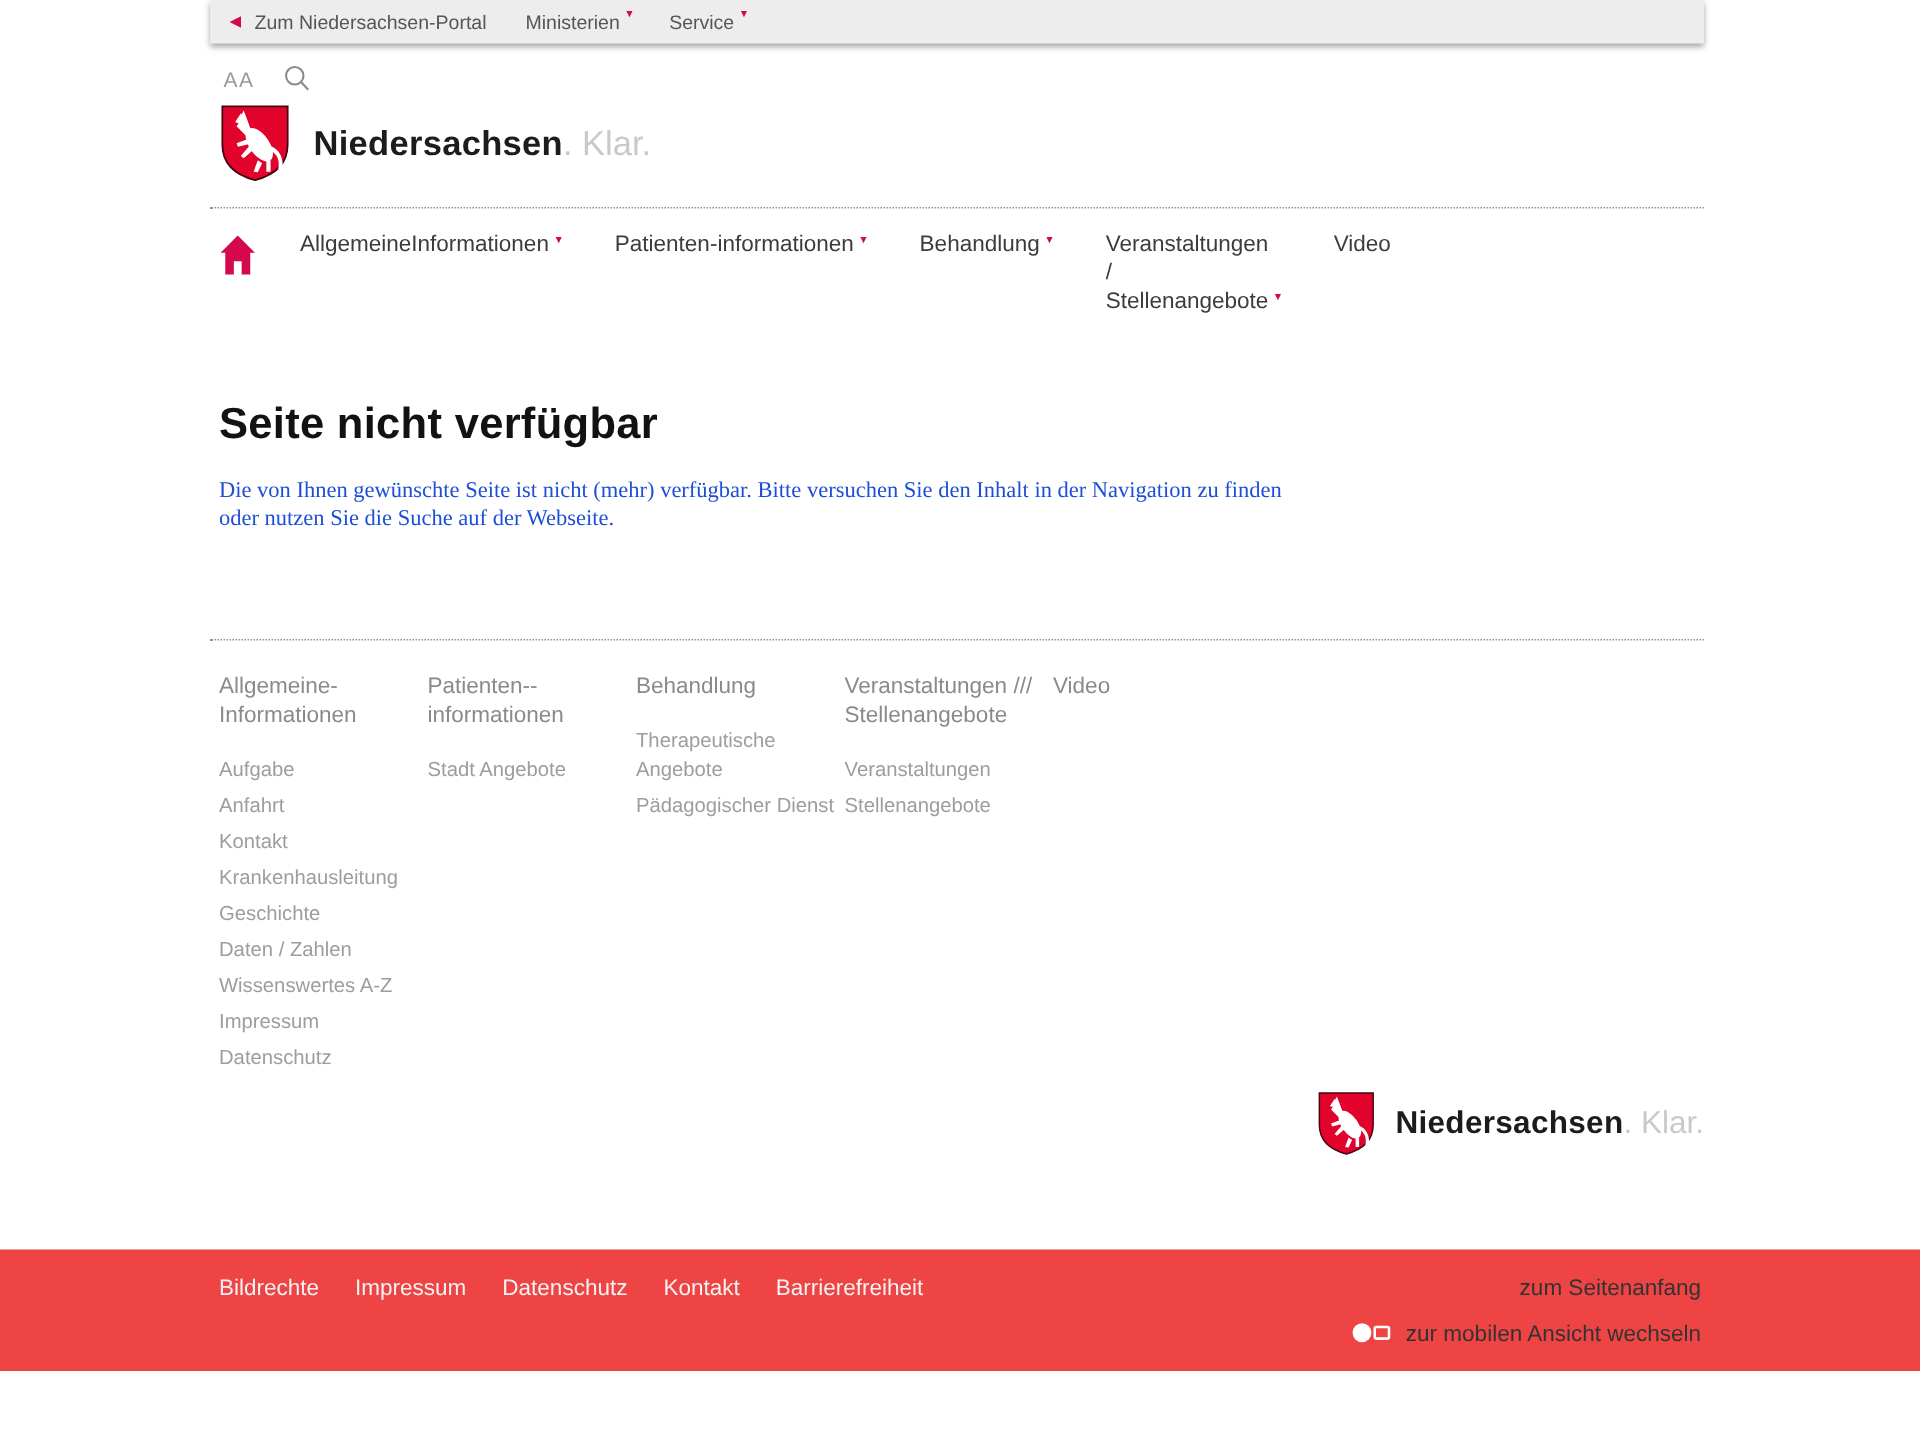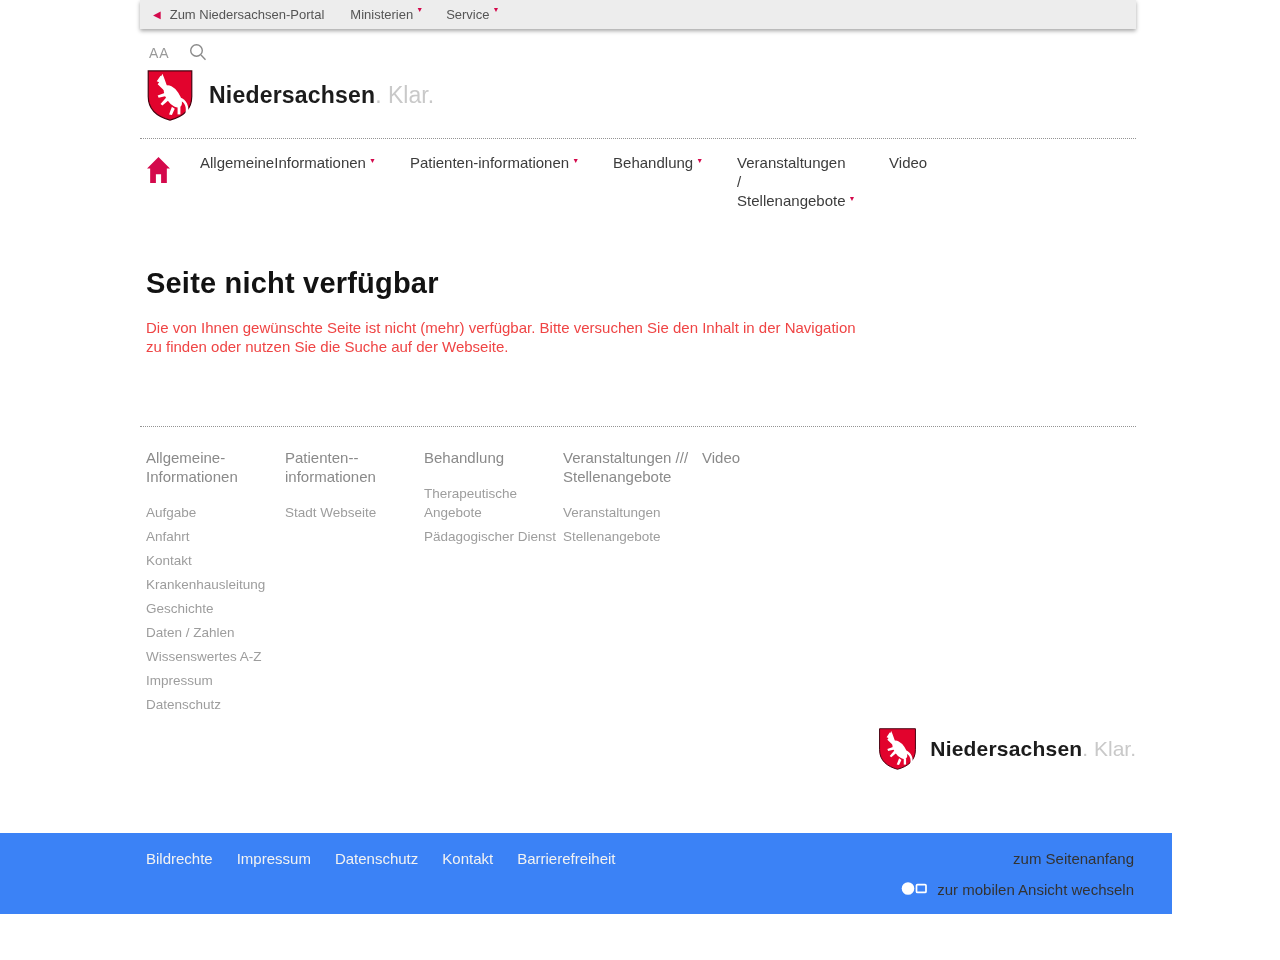--- a/index.html
+++ b/index.html
@@ -41,37 +41,37 @@
   
   .nav { display:flex; align-items:flex-start; padding:14px 0 13px 6px; font-size:15px; }
   .nav a { color:#3c3c3c; }
   .home-link { margin-right:29px; line-height:0; position:relative; top:1px; }
   .nav-item { margin-right:34px; line-height:19px; }
   .nav-item.two-line { width:118px; }
 
   
   .main { padding-left:6px; }
   .main h1 { font-size:29px; font-weight:bold; color:#121212; margin:44px 0 0 0; letter-spacing:0.2px; }
-  .main p { font-size:15px; line-height:19px; color:#ef4444; margin:18px 0 0 0; max-width:728px; }
+  .main p { font-size:15px; line-height:19px; color:#1d4ed8; margin:18px 0 0 0; max-width:728px;font-family:Liberation Serif, serif; }
   .main-spacer { height:70px; }
 
   
   .sitemap { display:flex; padding:21px 0 0 6px; }
   .col { width:139px; }
   .col-title { font-size:15px; color:#8a8a8a; line-height:19px; margin-bottom:17px; }
   .col a { display:block; font-size:13.5px; color:#9d9d9d; line-height:19px; margin-bottom:5px; }
 
   
   .footer-logo-row { display:flex; justify-content:flex-end; margin-top:8px; margin-bottom:62px; }
   .footer-logo { display:flex; align-items:center; gap:13px; }
   .footer-logo .logo-word { font-size:21px; }
   .footer-logo .logo-claim { font-size:21px; }
 
   
-  .bottombar { background:#3b82f6; width:1172px; padding:17px 0 16px 0; }
+  .bottombar { background:#ef4444; width:1280px; padding:17px 0 16px 0; }
   .bottombar-inner { width:996px; margin-left:140px; padding-left:6px; }
   .bb-row { display:flex; align-items:center; font-size:15px; }
   .bb-row a.bb-link { color:#f2f2f2; margin-right:24px; }
   .to-top { color:#333; margin-left:auto; margin-right:2px; }
   .bb-row2 { display:flex; justify-content:flex-end; align-items:center; margin-top:14px; font-size:15px; }
   .mobile-switch { display:inline-flex; gap:9px; color:#333; margin-right:2px; }
   .page-bottom-space { height:70px; background:#fff; }
 </style>
 </head>
 <body>
@@ -171,21 +171,21 @@
       <a>Daten / Zahlen</a>
       <a>Wissenswertes A-Z</a>
       <a>Impressum</a>
       <a>Datenschutz</a>
     </div>
     <div class="col">
       <div class="col-title">
         <div>Patienten--</div>
         <div>informationen</div>
       </div>
-      <a>Stadt Webseite</a>
+      <a>Stadt Angebote</a>
     </div>
     <div class="col">
       <div class="col-title">
         <div>Behandlung</div>
       </div>
       <a style="width:118px;">Therapeutische Angebote</a>
       <a>Pädagogischer Dienst</a>
     </div>
     <div class="col">
       <div class="col-title">

